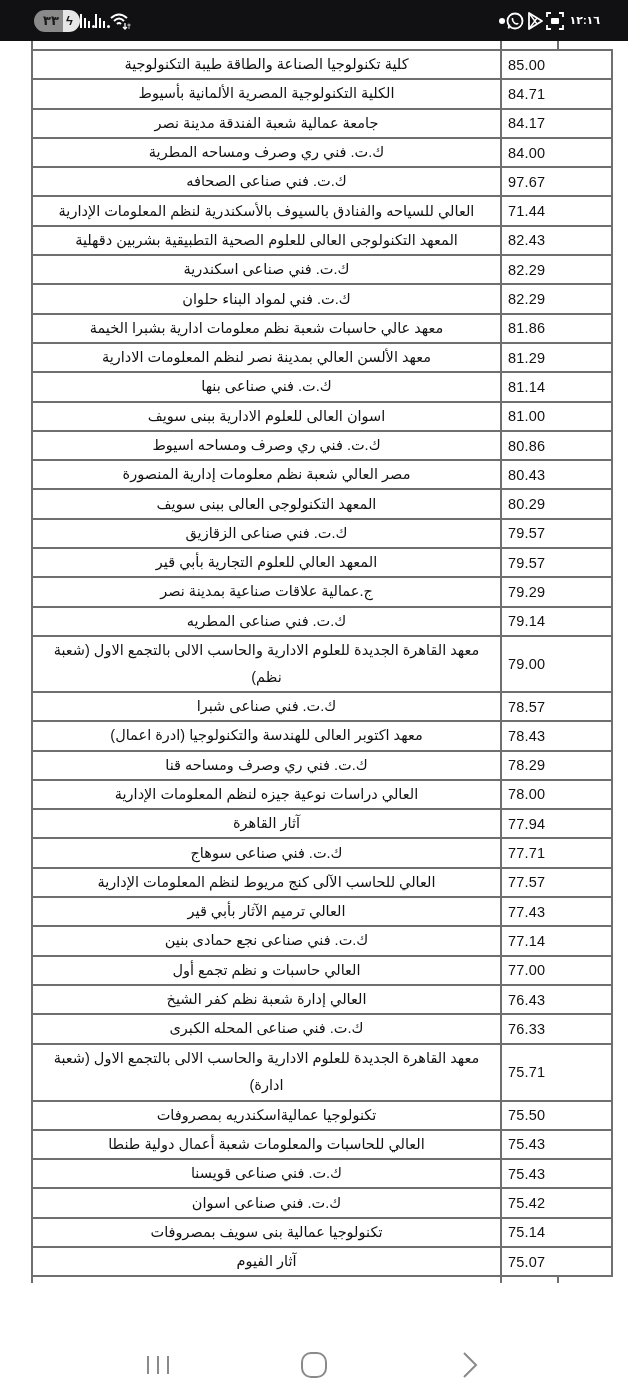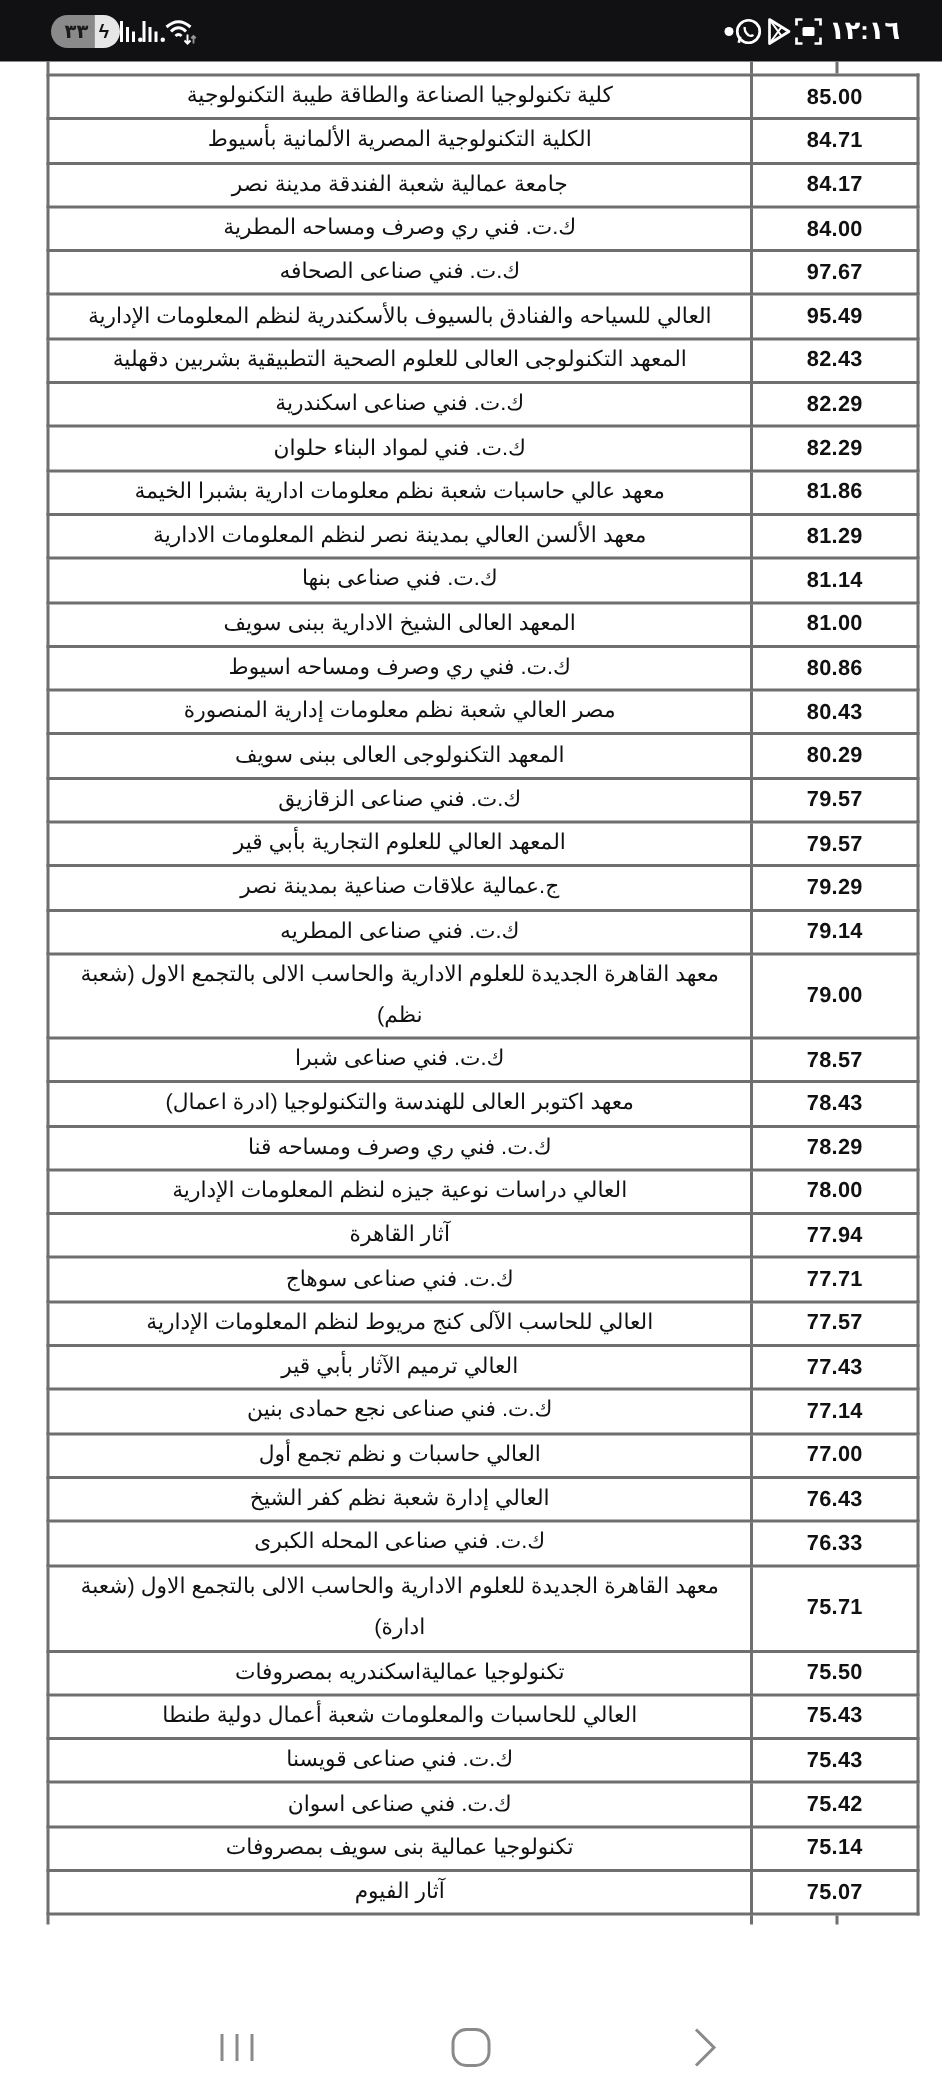--- a/index.html
+++ b/index.html
@@ -19,41 +19,41 @@
       overflow: hidden; font-size: 13px; font-weight: bold;
     }
     .battery .level { background: #8a8a8a; color: #1a1a1a; padding: 0 4px 0 9px; height: 22px; line-height: 22px; }
     .battery .bolt { background: #e6e6e6; color: #111; padding: 0 7px 0 3px; height: 22px; line-height: 22px; font-size: 13px; }
     .signal { display: flex; align-items: flex-end; gap: 2px; height: 14px; }
     .signal span { display: block; width: 2px; background: #fff; }
     .signal .dot { width: 3px; height: 3px; border-radius: 50%; }
     .wifi { width: 22px; height: 18px; }
     .notif-dot { width: 6px; height: 6px; border-radius: 50%; background: #fff; }
     .si { width: 20px; height: 20px; }
-    .clock { font-size: 17px; font-weight: bold; letter-spacing: 0.5px; margin-left: 4px; }
+    .clock { font-size: 11px; font-weight: bold; letter-spacing: 0.5px; margin-left: 4px; }
 
     
     .table-wrap {
       position: absolute; top: 41px; left: 31px; width: 528px;
     }
     .top-stub {
       height: 8px; border-left: 2px solid #6f6f6f; border-right: 2px solid #6f6f6f;
       position: relative;
     }
     .top-stub .divider { position: absolute; left: 467px; top: 0; bottom: 0; width: 2px; background: #6f6f6f; }
     table.results {
       width: 580px; border-collapse: collapse; table-layout: fixed;
       direction: ltr;
     }
     table.results td {
       border: 2px solid #6f6f6f; color: #111;
       font-size: 14.5px; height: 29.3px; padding: 0 6px; vertical-align: middle;
     }
     td.name { width: 469px; text-align: center; direction: rtl; line-height: 27px; }
-    td.score { width: 111px; text-align: center; font-weight: bold; font-size: 16px; letter-spacing: 0.2px; }
+    td.score { width: 111px; text-align: left; font-weight: normal; font-size: 16px; letter-spacing: 0.2px; }
     tr.tall td { height: 57px; }
     .bottom-stub {
       height: 6px; border-left: 2px solid #6f6f6f; border-right: 2px solid #6f6f6f; position: relative;
     }
     .bottom-stub .divider { position: absolute; left: 467px; top: 0; bottom: 0; width: 2px; background: #6f6f6f; }
 
     
     .nav-bar {
       position: absolute; top: 1330px; left: 0; width: 628px; height: 70px;
       display: flex; align-items: center; justify-content: space-around; padding: 0 80px;
@@ -130,21 +130,21 @@
         <tr>
           <td class="name">ك.ت. فني ري وصرف ومساحه المطرية</td>
           <td class="score">84.00</td>
         </tr>
         <tr>
           <td class="name">ك.ت. فني صناعى الصحافه</td>
           <td class="score">97.67</td>
         </tr>
         <tr>
           <td class="name">العالي للسياحه والفنادق بالسيوف بالأسكندرية لنظم المعلومات الإدارية</td>
-          <td class="score">95.49</td>
+          <td class="score">71.44</td>
         </tr>
         <tr>
           <td class="name">المعهد التكنولوجى العالى للعلوم الصحية التطبيقية بشربين دقهلية</td>
           <td class="score">82.43</td>
         </tr>
         <tr>
           <td class="name">ك.ت. فني صناعى اسكندرية</td>
           <td class="score">82.29</td>
         </tr>
         <tr>
@@ -157,21 +157,21 @@
         </tr>
         <tr>
           <td class="name">معهد الألسن العالي بمدينة نصر لنظم المعلومات الادارية</td>
           <td class="score">81.29</td>
         </tr>
         <tr>
           <td class="name">ك.ت. فني صناعى بنها</td>
           <td class="score">81.14</td>
         </tr>
         <tr>
-          <td class="name">المعهد العالى الشيخ الادارية ببنى سويف</td>
+          <td class="name">اسوان العالى للعلوم الادارية ببنى سويف</td>
           <td class="score">81.00</td>
         </tr>
         <tr>
           <td class="name">ك.ت. فني ري وصرف ومساحه اسيوط</td>
           <td class="score">80.86</td>
         </tr>
         <tr>
           <td class="name">مصر العالي شعبة نظم معلومات إدارية المنصورة</td>
           <td class="score">80.43</td>
         </tr>

